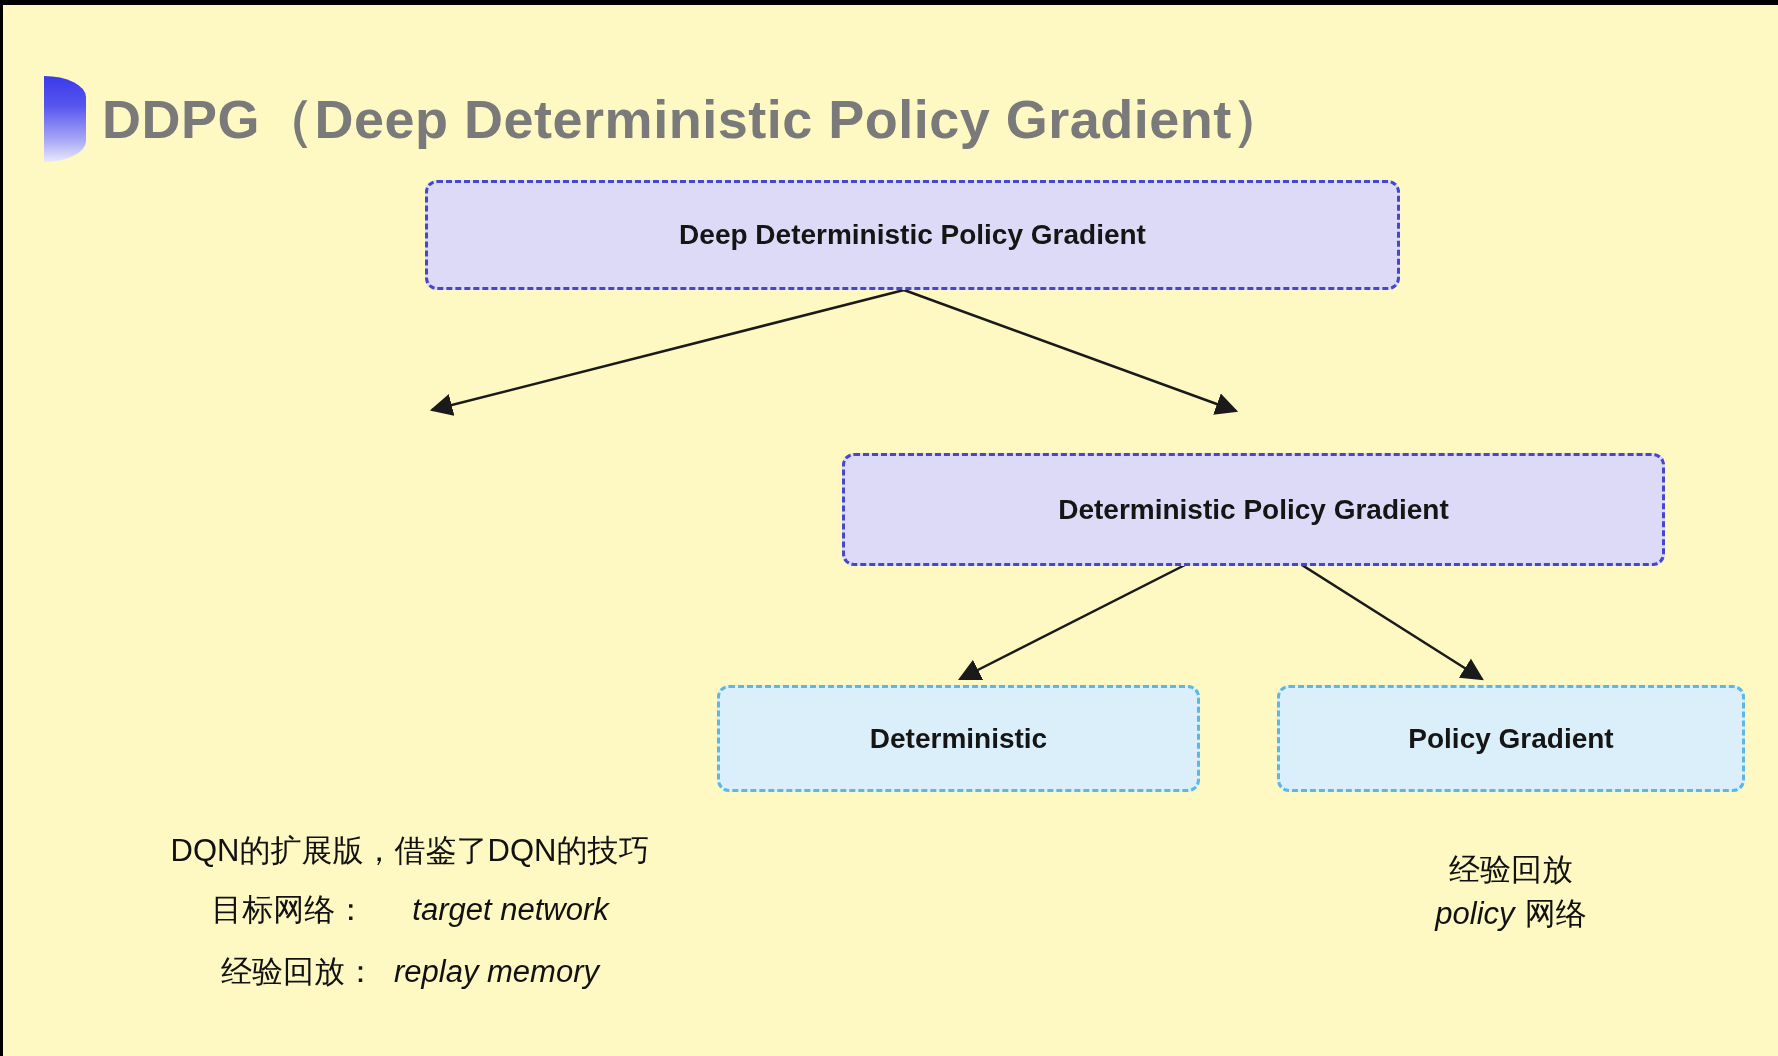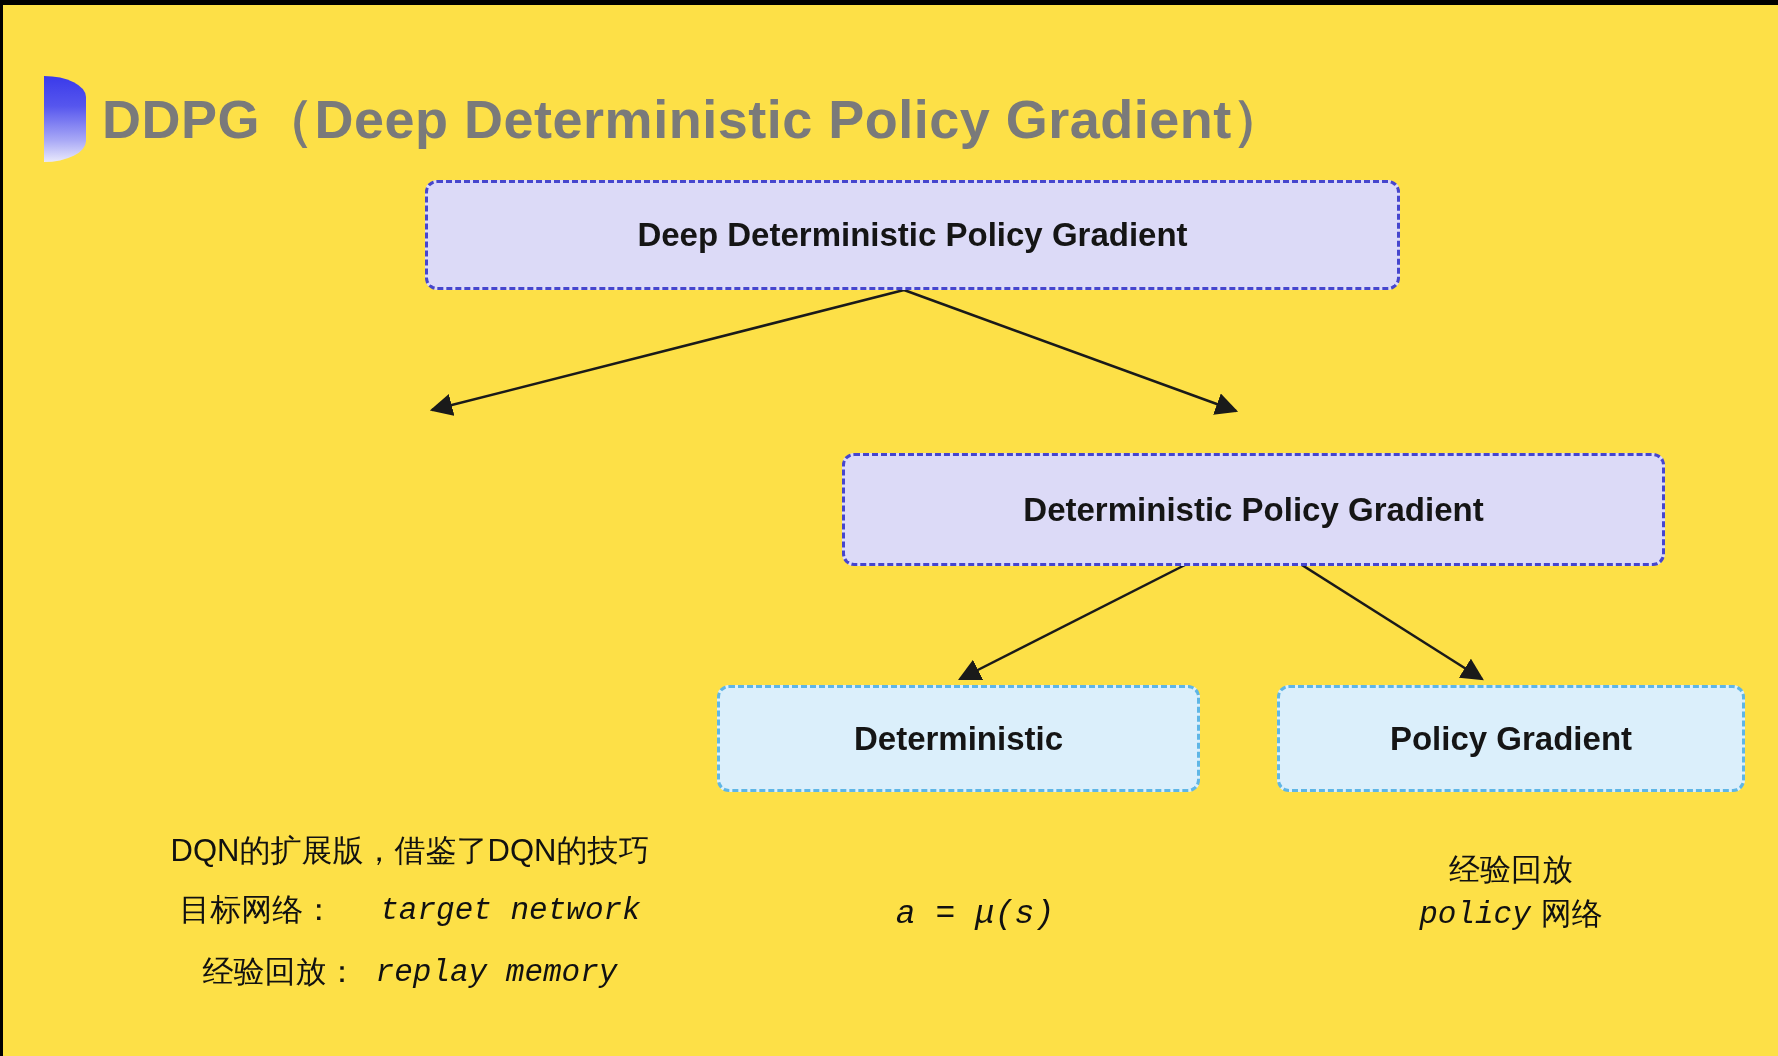--- a/index.html
+++ b/index.html
@@ -5,21 +5,21 @@
   html, body {
     margin: 0;
     padding: 0;
     background: #ffffff;
     font-family: "Liberation Sans", sans-serif;
   }
   .canvas {
     position: relative;
     width: 1778px;
     height: 1056px;
-    background: #fde047;
+    background: #fef9c3;
     overflow: hidden;
   }
   
   .edge-top {
     position: absolute; left: 0; top: 0;
     width: 1778px; height: 5px;
     background: #000000;
   }
   .edge-left {
     position: absolute; left: 0; top: 0;
@@ -48,21 +48,21 @@
     white-space: nowrap;
   }
 
   
   .node {
     position: absolute;
     display: flex;
     align-items: center;
     justify-content: center;
     border-radius: 12px;
-    font-size: 33px;
+    font-size: 28px;
     font-weight: 600;
     color: #151515;
     white-space: nowrap;
   }
   .node-purple {
     background: #dcdaf7;
     border: 3px dashed #4646ce;
   }
   .node-cyan {
     background: #dbeffb;
@@ -87,21 +87,21 @@
     position: absolute;
     display: flex;
     align-items: center;
     justify-content: center;
     font-size: 31px;
     font-weight: 500;
     color: #111111;
     white-space: nowrap;
   }
   .serif-italic {
-    font-family: Liberation Mono, monospace;
+    font-family: Liberation Sans, sans-serif;
     font-style: italic;
     font-weight: 500;
   }
   .term-gap { margin-left: 18px; }
   .suffix-gap { margin-left: 10px; }
 
   .note-dqn-1    { left: 110px;  top: 826px; width: 600px; height: 46px; align-items: flex-end; }
   .note-dqn-2    { left: 110px;  top: 888px; width: 600px; height: 44px; gap: 28px; }
   .note-dqn-3    { left: 110px;  top: 950px; width: 600px; height: 44px; }
 
@@ -152,23 +152,20 @@
   </div>
   <div class="note-line note-dqn-2">
     <span>目标网络：</span>
     <span class="serif-italic term-gap">target network</span>
   </div>
   <div class="note-line note-dqn-3">
     <span>经验回放：</span>
     <span class="serif-italic term-gap">replay memory</span>
   </div>
 
-  <div class="note-line note-det-2">
-    <span class="serif-italic">a = μ(s)</span>
-  </div>
 
   <div class="note-line note-policy-1">
     <span>经验回放</span>
   </div>
   <div class="note-line note-policy-2">
     <span class="serif-italic">policy</span>
     <span class="suffix-gap">网络</span>
   </div>
 
 </div>

